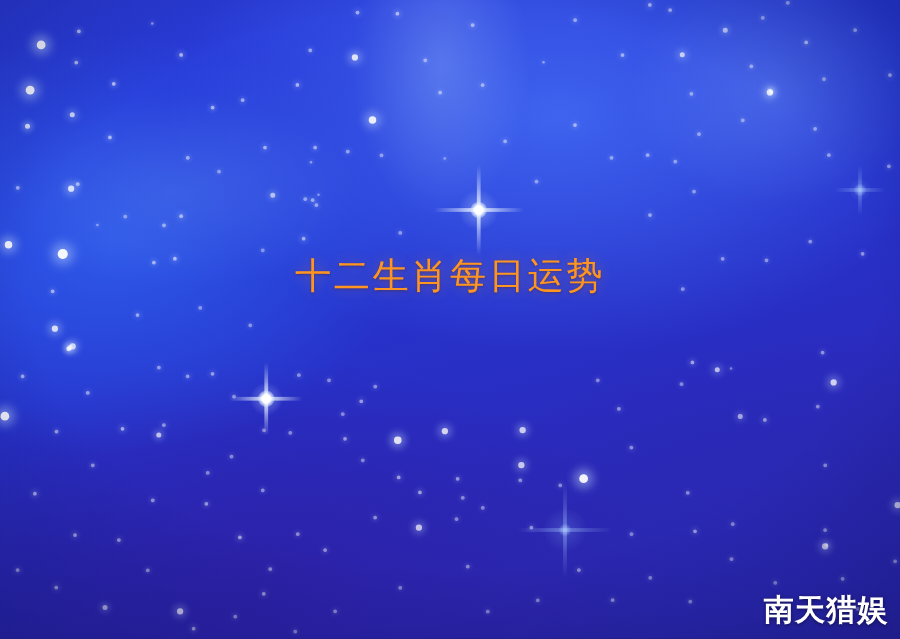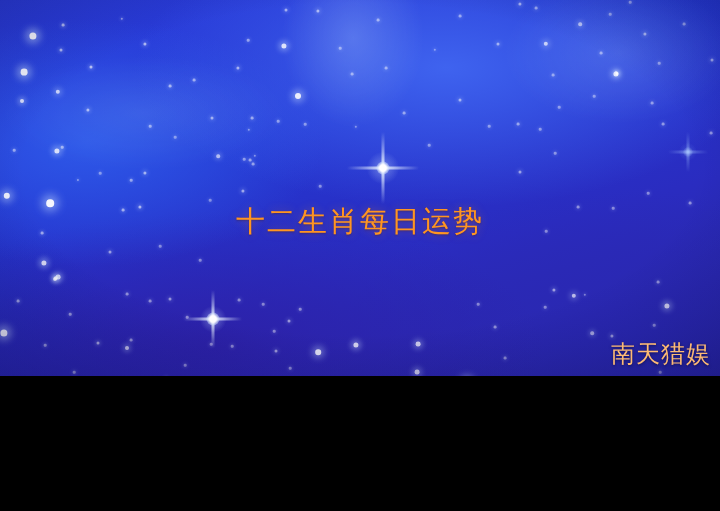--- a/index.html
+++ b/index.html
@@ -8,21 +8,21 @@
     padding: 0;
     background: #000;
   }
   body {
     font-family: "Liberation Sans", "DejaVu Sans", sans-serif;
   }
 
   #poster {
     position: relative;
     width: 720px;
-    height: 376px;
+    height: 511px;
     overflow: hidden;
     background-color: #1f2ec4;
   }
 
   
   .bg-layer {
     position: absolute;
     inset: 0;
     pointer-events: none;
   }
@@ -131,25 +131,25 @@
     font-weight: 500;
     text-shadow: 0 0 10px rgba(255,140,20,0.35), 0 1px 2px rgba(60,20,0,0.35);
     white-space: nowrap;
   }
 
   
   #watermark {
     position: absolute;
     right: 9px;
     bottom: 9px;
-    color: #fdba74;
+    color: #ffffff;
     font-size: 24px;
     line-height: 26px;
     letter-spacing: 1px;
-    font-weight: 400;
+    font-weight: 700;
     text-shadow: 0 1px 3px rgba(0,0,20,0.55);
     white-space: nowrap;
   }
 </style>
 </head>
 <body>
 
 <div id="poster">
 
   <div class="bg-layer bg-base"></div>

